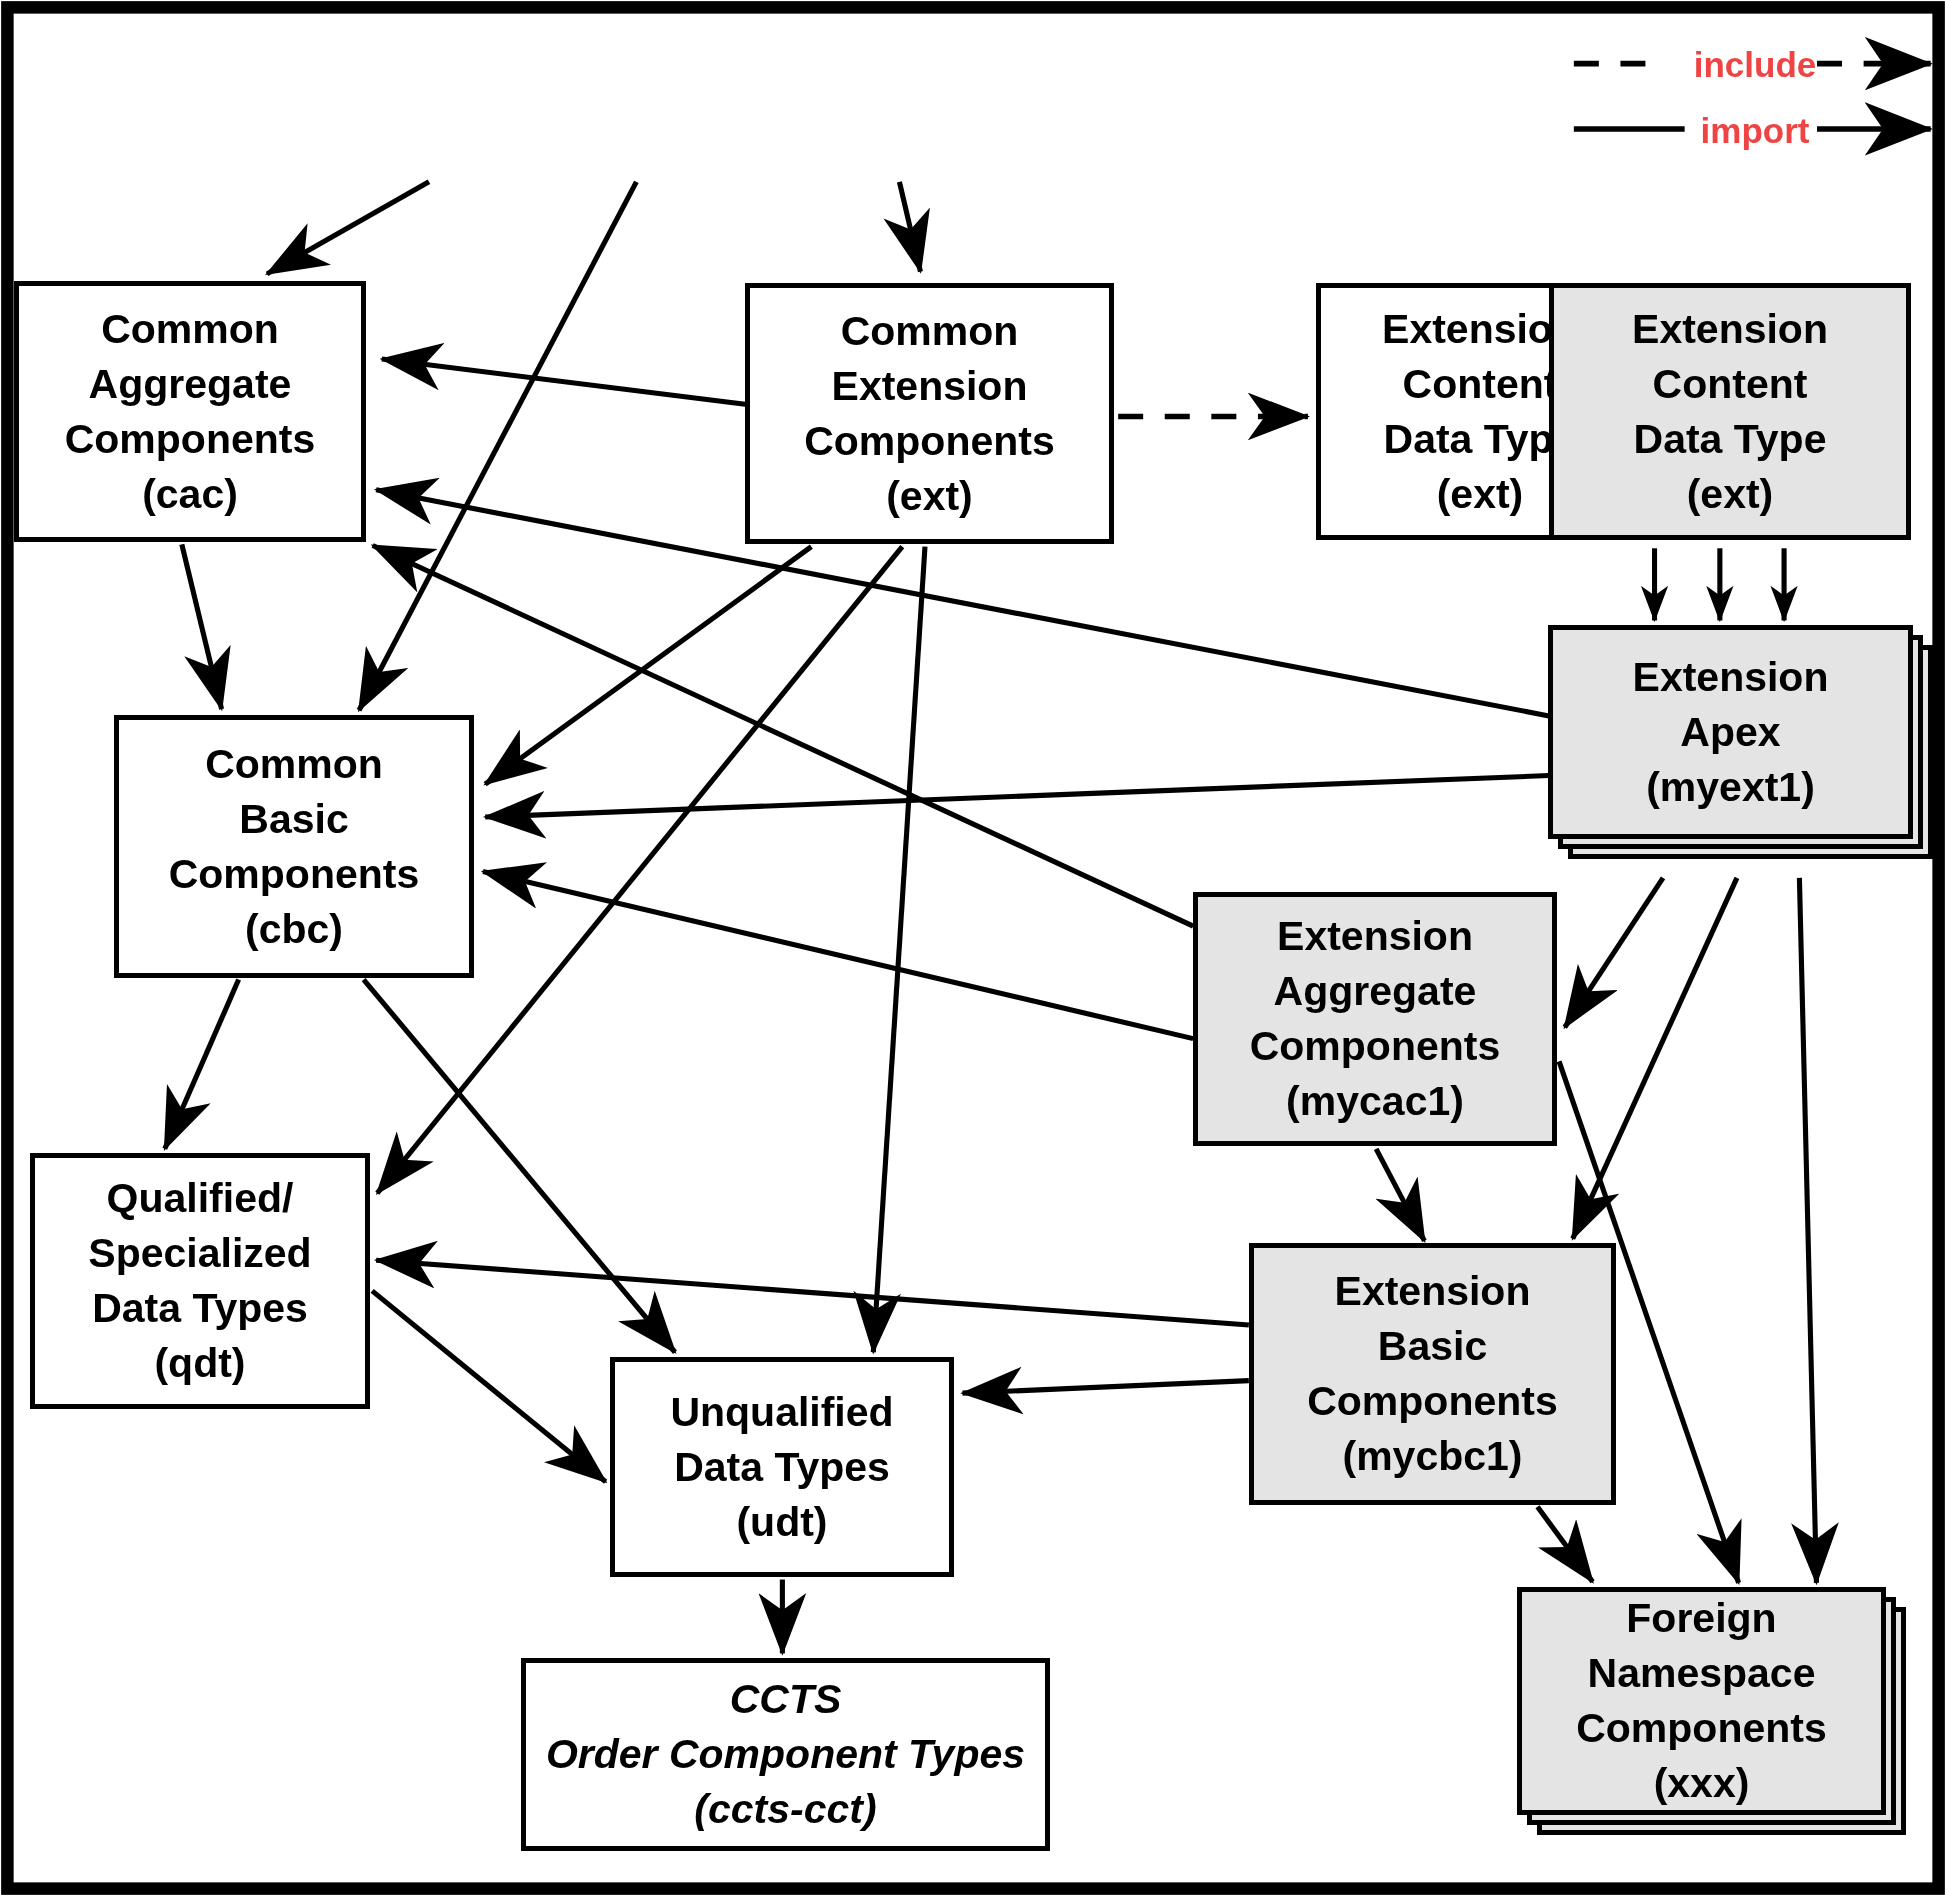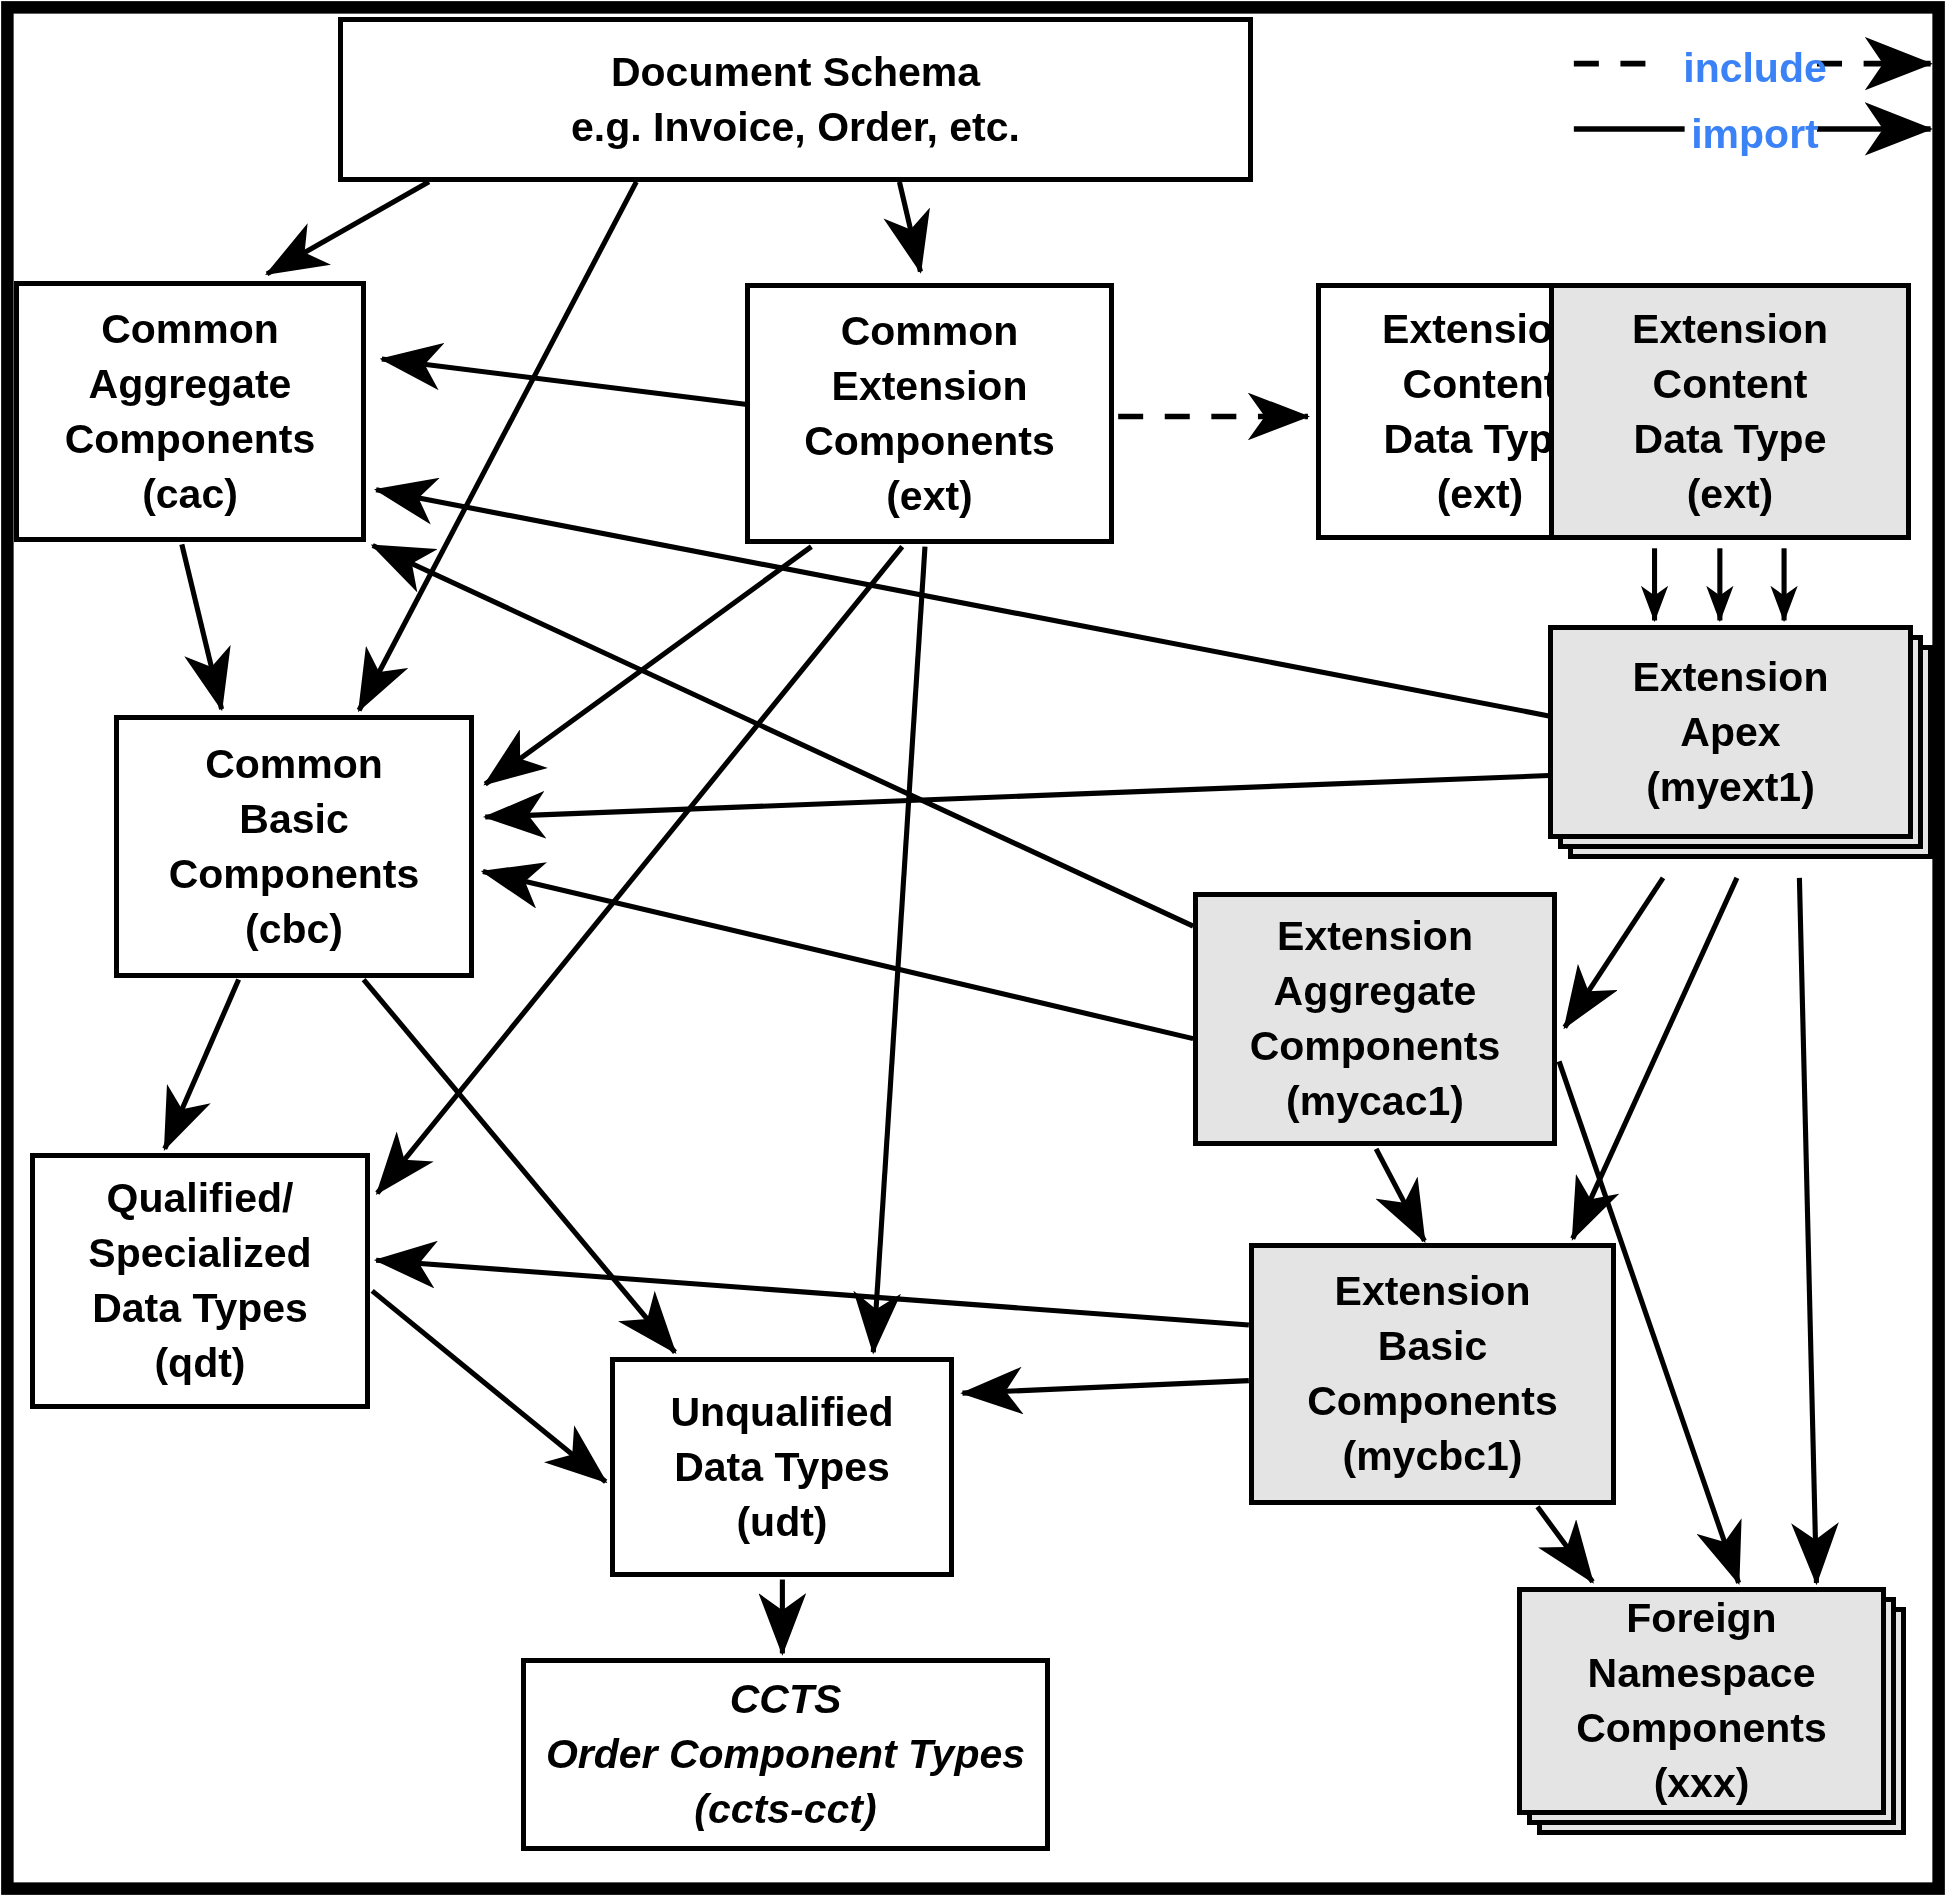--- a/index.html
+++ b/index.html
@@ -27,21 +27,21 @@
     background:#e4e4e4;border:5.7px solid #000;
   }
   .stack::before{left:20.4px;top:20.4px;z-index:-2;}
   .stack::after{left:10.2px;top:10.2px;z-index:-1;}
   .stack .box{position:absolute;left:0;top:0;width:100%;height:100%;}
   .clipwrap{overflow:visible;align-items:flex-start;}
   .clipwrap .innerlines{
     width:318px;display:flex;flex-direction:column;align-items:center;justify-content:center;height:100%;
   }
   .legend-label{
-    position:absolute;z-index:2;font-weight:bold;font-size:41px;color:#3b82f6;
+    position:absolute;z-index:2;font-weight:bold;font-size:35px;color:#ef4444;
     width:148px;text-align:center;
   }
   .lineel{display:block;}
 </style>
 </head>
 <body>
 
 <div id="canvas">
 
   <svg id="arrow-layer" width="1946" height="1896" viewBox="0 0 3425 3337">
@@ -90,24 +90,20 @@
     <line x1="2422" y1="2022" x2="2507" y2="2184" stroke="#000" stroke-width="9" marker-end="url(#ah)"></line>
     <line x1="2744" y1="1868" x2="3060" y2="2786" stroke="#000" stroke-width="9" marker-end="url(#ah)"></line>
     <line x1="2198" y1="2332" x2="662" y2="2218" stroke="#000" stroke-width="9" marker-end="url(#ah)"></line>
     <line x1="2198" y1="2430" x2="1694" y2="2452" stroke="#000" stroke-width="9" marker-end="url(#ah)"></line>
     <line x1="2706" y1="2652" x2="2803" y2="2784" stroke="#000" stroke-width="9" marker-end="url(#ah)"></line>
   </svg>
 
   <div class="legend-label" style="left:1681px;top:45px;">include</div>
   <div class="legend-label" style="left:1681px;top:111px;">import</div>
 
-  <div class="box" style="left:338px;top:17px;width:915px;height:165px;">
-    <span class="lineel">Document Schema</span>
-    <span class="lineel">e.g. Invoice, Order, etc.</span>
-  </div>
 
   <div class="box" style="left:14px;top:281px;width:352px;height:261px;">
     <span class="lineel">Common</span>
     <span class="lineel">Aggregate</span>
     <span class="lineel">Components</span>
     <span class="lineel">(cac)</span>
   </div>
 
   <div class="box" style="left:745px;top:283px;width:369px;height:261px;">
     <span class="lineel">Common</span>

